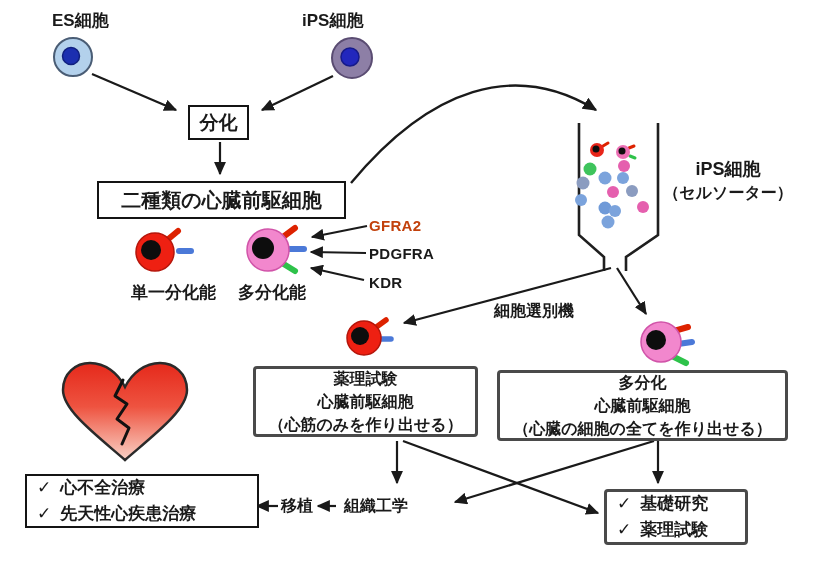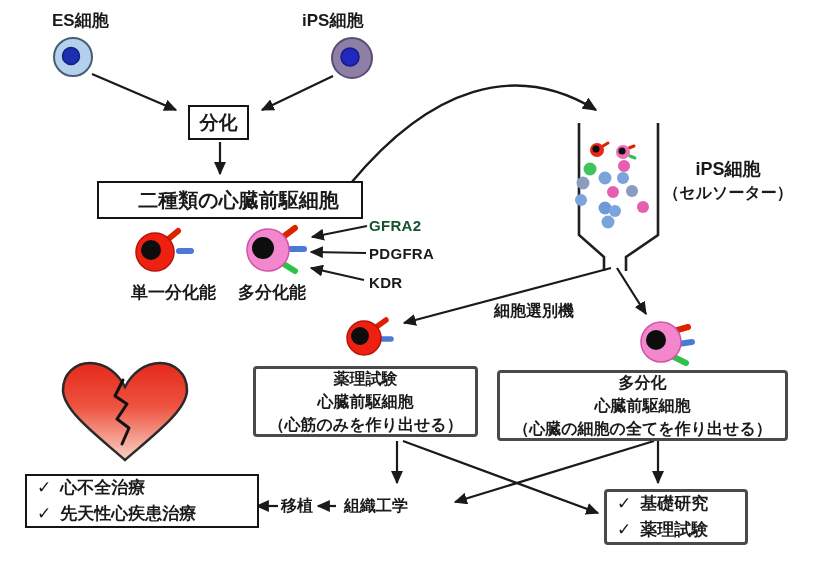--- a/index.html
+++ b/index.html
@@ -6,22 +6,22 @@
   .canvas{
     position:relative;width:831px;height:562px;background:#ffffff;overflow:hidden;
     font-family:"Liberation Sans","DejaVu Sans",sans-serif;font-weight:bold;color:#1a1a1a;
   }
   .gfx{position:absolute;left:0;top:0;width:831px;height:562px;}
   .lbl{position:absolute;white-space:nowrap;line-height:1.15;}
   .box{position:absolute;background:#fff;display:flex;flex-direction:column;align-items:center;justify-content:center;text-align:center;}
   .box.black{border:2.5px solid #141414;}
   .box.gray{border:3px solid #4a4a4a;border-radius:4px;}
   .f17{font-size:17px;} .f16{font-size:16px;} .f15{font-size:15px;}
-  .f19{font-size:19px;} .f20{font-size:20px;padding-left:17px;}
-  .red-text{color:#14532d;}
+  .f19{font-size:19px;} .f20{font-size:20px;}
+  .red-text{color:#c2410c;}
   .latin{letter-spacing:0.3px;}
   .box .bl{line-height:23px;}
   .checkrow{display:flex;align-items:center;gap:9px;line-height:26px;text-align:left;}
   .checkcol{display:flex;flex-direction:column;align-items:flex-start;justify-content:center;height:100%;}
   .sorter-lbl{position:absolute;left:648px;top:158px;width:160px;text-align:center;font-size:18px;line-height:23px;}
 </style>
 </head>
 <body>
 
 <div class="canvas">

